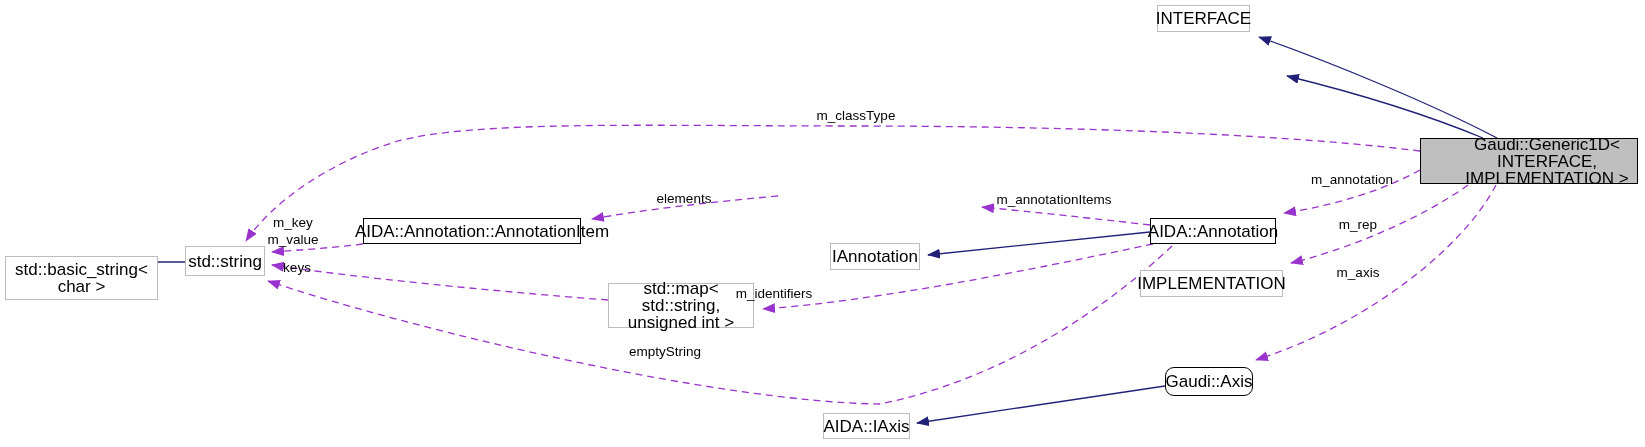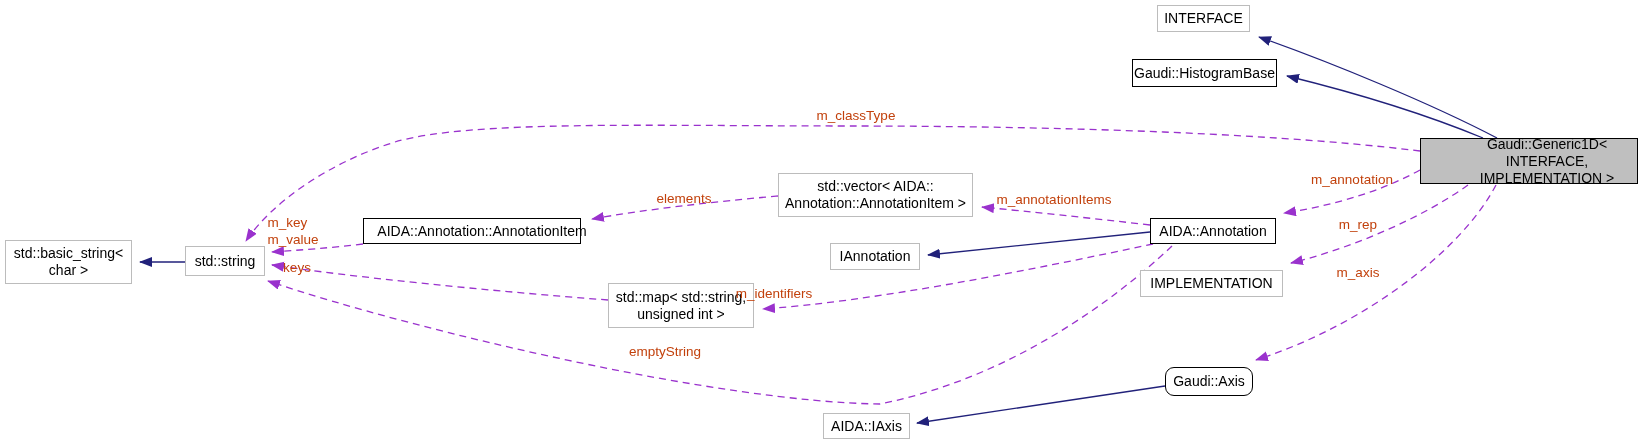--- a/index.html
+++ b/index.html
@@ -10,40 +10,40 @@
     font-family:"Liberation Sans", sans-serif;
     overflow:hidden;
   }
   svg.edges{position:absolute;left:0;top:0;pointer-events:none;}
   .node{
     position:absolute;
     box-sizing:border-box;
     display:flex;align-items:center;justify-content:center;
     text-align:center;
     white-space:pre-line;
-    font-size:14px;line-height:17px;color:#000000;
+    font-size:17px;line-height:17px;color:#000000;
     background:#ffffff;
     border:1px solid #bcbcbc;
     padding:0 4px;
     cursor:pointer;
   }
   .node.dark{border:1.2px solid #000000;}
   .node.main{background:#bfbfbf;border:1.4px solid #000000;}
   .edge-label{
     position:absolute;
     transform:translate(-50%,-50%);
     white-space:pre-line;
-    text-align:left;
-    font-size:13.5px;line-height:17px;color:#c2410c;
+    text-align:center;
+    font-size:13.5px;line-height:17px;color:#000000;
   }
   
   #n-interface      {left:1157px;top:5px;  width:93px; height:27px;}
   #n-histogram-base {left:1132px;top:59px; width:145px;height:28px;}
   #n-generic1d      {left:1420px;top:138px;width:218px;height:46px;padding-left:40px;}
-  #n-basic-string   {left:5px;   top:240px;width:127px;height:44px;}
+  #n-basic-string   {left:5px;   top:256px;width:153px;height:44px;}
   #n-std-string     {left:185px; top:246px;width:80px; height:30px;}
   #n-annotation-item{left:363px; top:218px;width:218px;height:26px;padding-left:24px;}
   #n-vector         {left:778px; top:173px;width:195px;height:44px;}
   #n-iannotation    {left:830px; top:243px;width:90px; height:27px;}
   #n-annotation     {left:1150px;top:218px;width:126px;height:26px;}
   #n-implementation {left:1140px;top:270px;width:143px;height:27px;}
   #n-std-map        {left:608px; top:283px;width:146px;height:45px;}
   #n-gaudi-axis     {left:1165px;top:367px;width:88px; height:29px;border-radius:9px;}
   #n-aida-iaxis     {left:823px; top:413px;width:87px; height:26px;}
   
@@ -85,29 +85,26 @@
     <path d="M1150,225 C1090,218 1032,212 982,207" fill="none" stroke="#9a32cd" stroke-width="1.3" stroke-dasharray="7,5" marker-end="url(#ah-purple)"></path>
     <path d="M1153,244 C1020,272 875,301 763,309" fill="none" stroke="#9a32cd" stroke-width="1.3" stroke-dasharray="7,5" marker-end="url(#ah-purple)"></path>
     <path d="M608,300 C490,291 352,277 272,265" fill="none" stroke="#9a32cd" stroke-width="1.3" stroke-dasharray="7,5" marker-end="url(#ah-purple)"></path>
     <path d="M1172,246 C1115,300 1010,378 880,404 C720,402 420,332 268,281" fill="none" stroke="#9a32cd" stroke-width="1.3" stroke-dasharray="7,5" marker-end="url(#ah-purple)"></path>
     <path d="M1420,170 C1378,193 1330,206 1284,213" fill="none" stroke="#9a32cd" stroke-width="1.3" stroke-dasharray="7,5" marker-end="url(#ah-purple)"></path>
     <path d="M1468,185 C1422,218 1352,248 1291,263" fill="none" stroke="#9a32cd" stroke-width="1.3" stroke-dasharray="7,5" marker-end="url(#ah-purple)"></path>
     <path d="M1496,185 C1462,250 1365,325 1256,360" fill="none" stroke="#9a32cd" stroke-width="1.3" stroke-dasharray="7,5" marker-end="url(#ah-purple)"></path>
   </svg>
 
   <div class="node" id="n-interface">INTERFACE</div>
-  <div class="node dark" id="n-histogram-base">Gaudi::HistogramBase</div>
   <div class="node main" id="n-generic1d">Gaudi::Generic1D&lt; INTERFACE,
 IMPLEMENTATION &gt;</div>
   <div class="node" id="n-basic-string">std::basic_string&lt;
 char &gt;</div>
   <div class="node" id="n-std-string">std::string</div>
   <div class="node dark" id="n-annotation-item">AIDA::Annotation::AnnotationItem</div>
-  <div class="node" id="n-vector">std::vector&lt; AIDA::
-Annotation::AnnotationItem &gt;</div>
   <div class="node" id="n-iannotation">IAnnotation</div>
   <div class="node" id="n-implementation">IMPLEMENTATION</div>
   <div class="node dark" id="n-annotation">AIDA::Annotation</div>
   <div class="node" id="n-std-map">std::map&lt; std::string,
 unsigned int &gt;</div>
   <div class="node dark" id="n-gaudi-axis">Gaudi::Axis</div>
   <div class="node" id="n-aida-iaxis">AIDA::IAxis</div>
 
   <div class="edge-label" id="l-classtype">m_classType</div>
   <div class="edge-label" id="l-elements">elements</div>

